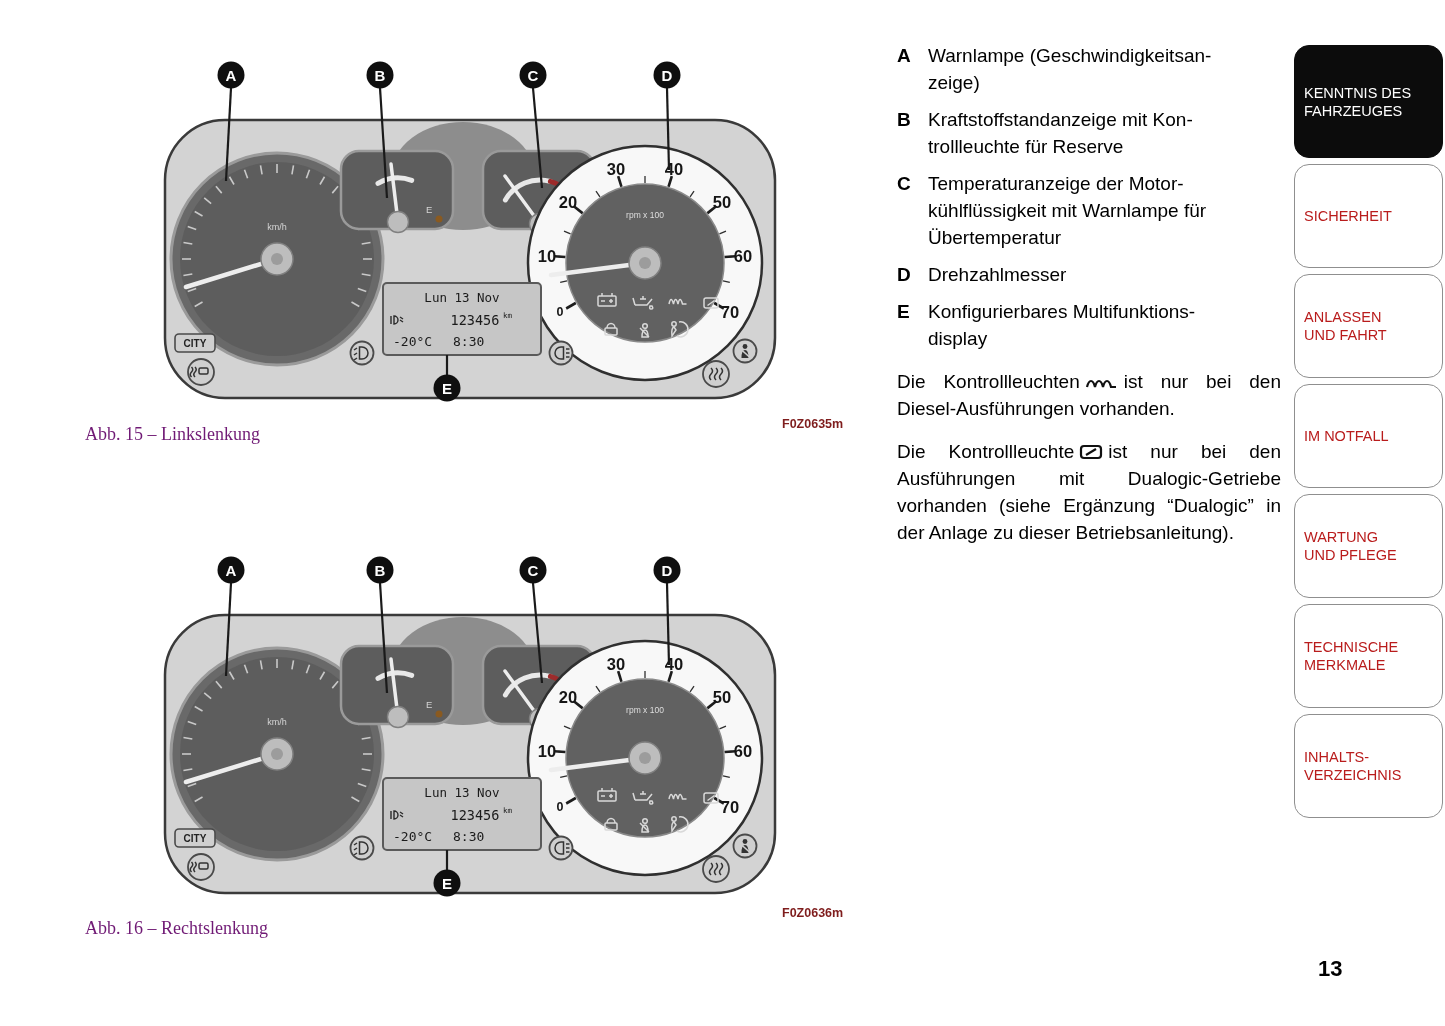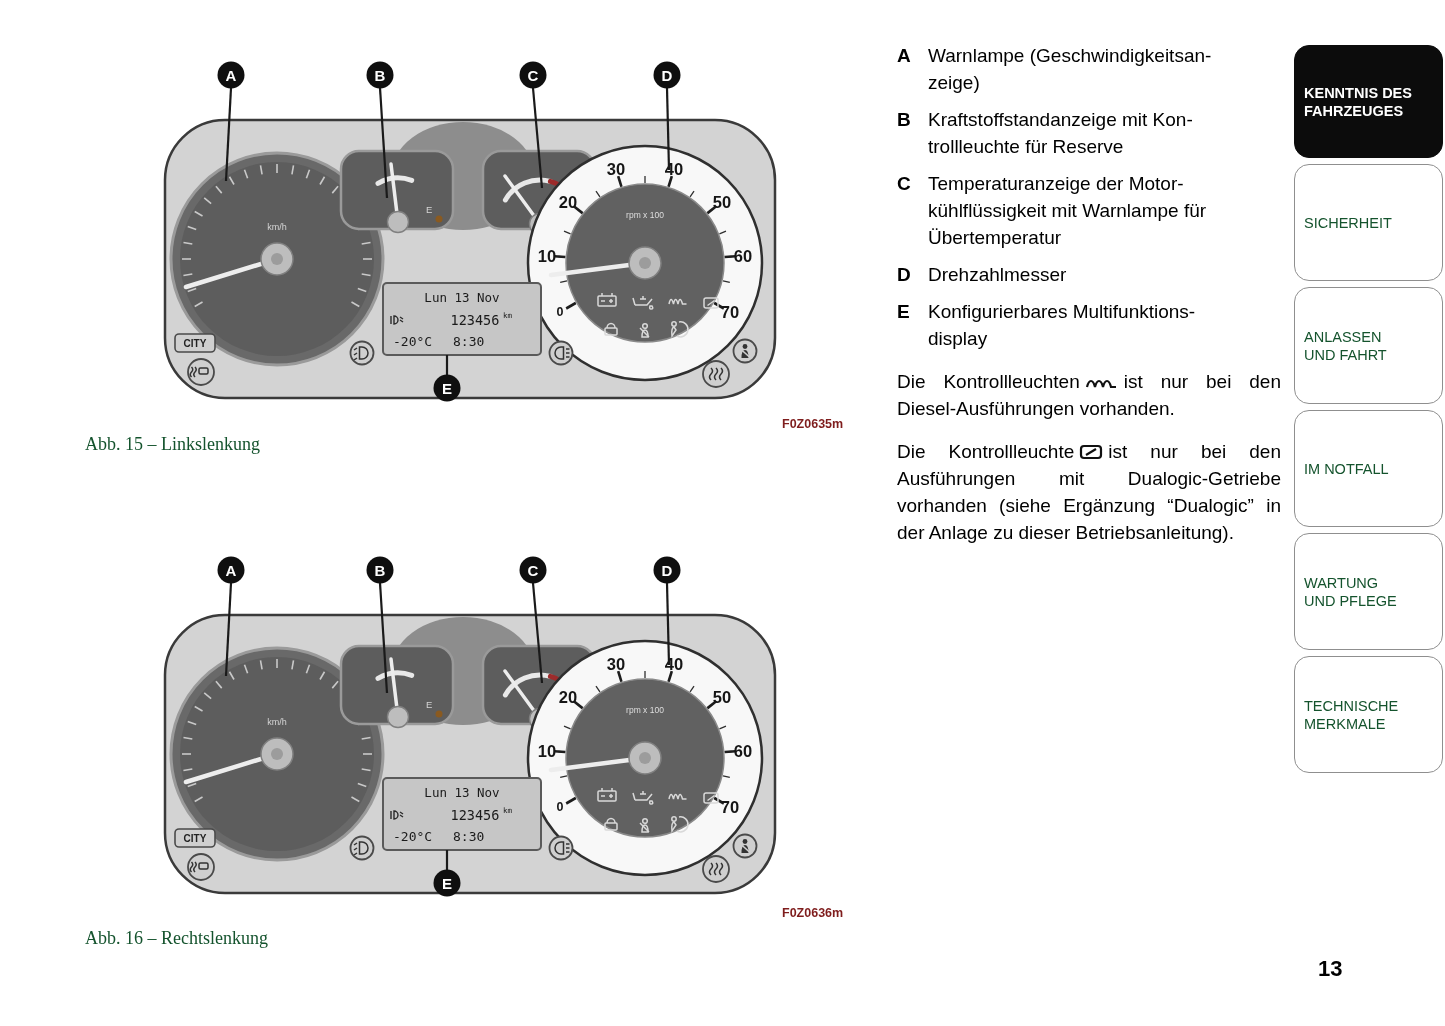--- a/index.html
+++ b/index.html
@@ -1,33 +1,33 @@
 <!DOCTYPE html>
 <html><head>
 <meta charset="utf-8">
 <style>
   html,body{margin:0;padding:0;background:#fff;}
   .page{position:relative;width:1445px;height:1026px;background:#ffffff;overflow:hidden;
         font-family:"Liberation Sans",sans-serif;color:#000;}
   .figure{position:absolute;}
-  .caption{position:absolute;font:18px "Liberation Serif",serif;color:#14532d;margin-top:10px;}
+  .caption{position:absolute;font:18px "Liberation Serif",serif;color:#701a75;}
   .figcode{position:absolute;font:bold 12.5px "Liberation Sans",sans-serif;color:#7f1d1d;}
   .legend{position:absolute;left:897px;top:42px;width:384px;
           font:19px/27px "Liberation Sans",sans-serif;}
   .legend .item{display:flex;margin-bottom:10px;}
   .legend .letter{width:31px;flex:none;font-weight:bold;}
   .legend .txt{flex:1;white-space:pre-line;text-align:justify;}
   .legend .note{margin:16px 0 0 0;text-align:justify;}
   .inline-icon{vertical-align:-2px;margin:0 5px;}
   .sidebar{position:absolute;right:2px;top:45px;width:149px;}
-  .tab{height:117px;margin-bottom:6px;border:1.4px solid #8f8f8f;border-radius:15px;
+  .tab{height:104px;margin-bottom:6px;border:1.4px solid #8f8f8f;border-radius:15px;
        display:flex;align-items:center;padding-left:9px;box-sizing:border-box;
-       font:14.5px/18px "Liberation Sans",sans-serif;color:#14532d;background:#fff;}
+       font:14.5px/18px "Liberation Sans",sans-serif;color:#b91c1c;background:#fff;}
   .tab span{white-space:pre-line;}
-  .tab.active{background:#0c0c0c;border-color:#0c0c0c;color:#fff;font-weight:bold;height:113px;}
+  .tab.active{background:#0c0c0c;border-color:#0c0c0c;color:#fff;font-weight:normal;height:113px;}
   .pagenum{position:absolute;left:1318px;top:956px;font:bold 22px "Liberation Sans",sans-serif;}
   svg text{user-select:none;}
 </style>
 </head>
 <body>
 
 <div class="page">
 
   <svg width="0" height="0" style="position:absolute" aria-hidden="true">
     <defs>
@@ -330,16 +330,20 @@
         <span>IM NOTFALL</span>
       </div>
     <div class="tab">
         <span>WARTUNG
 UND PFLEGE</span>
       </div>
     <div class="tab">
         <span>TECHNISCHE
 MERKMALE</span>
       </div>
+    <div class="tab">
+        <span>INHALTS-
+VERZEICHNIS</span>
+      </div>
   </nav>
 
   <div class="pagenum">13</div>
 </div>
 
 </body></html>

